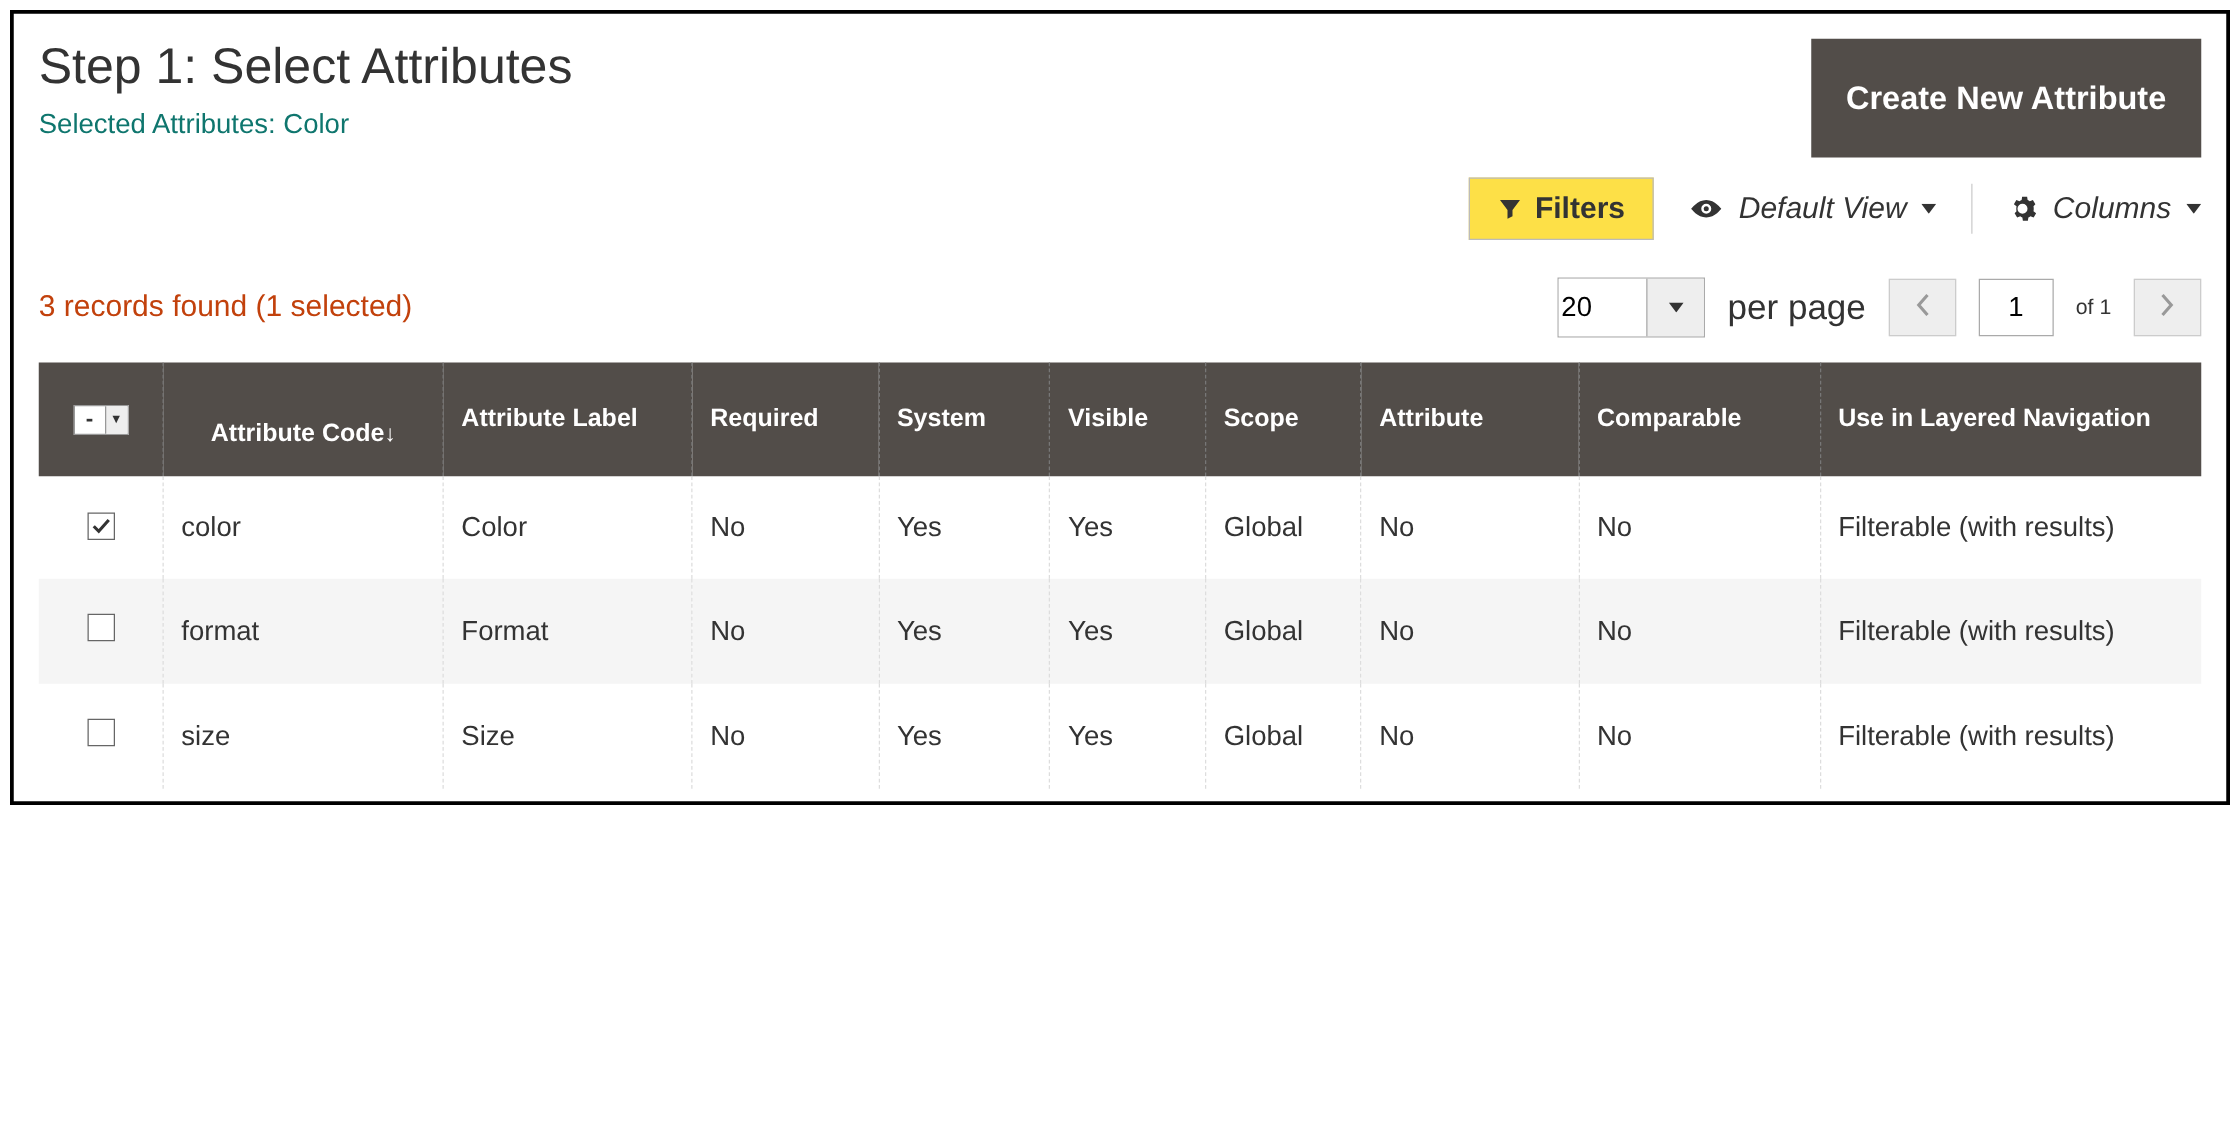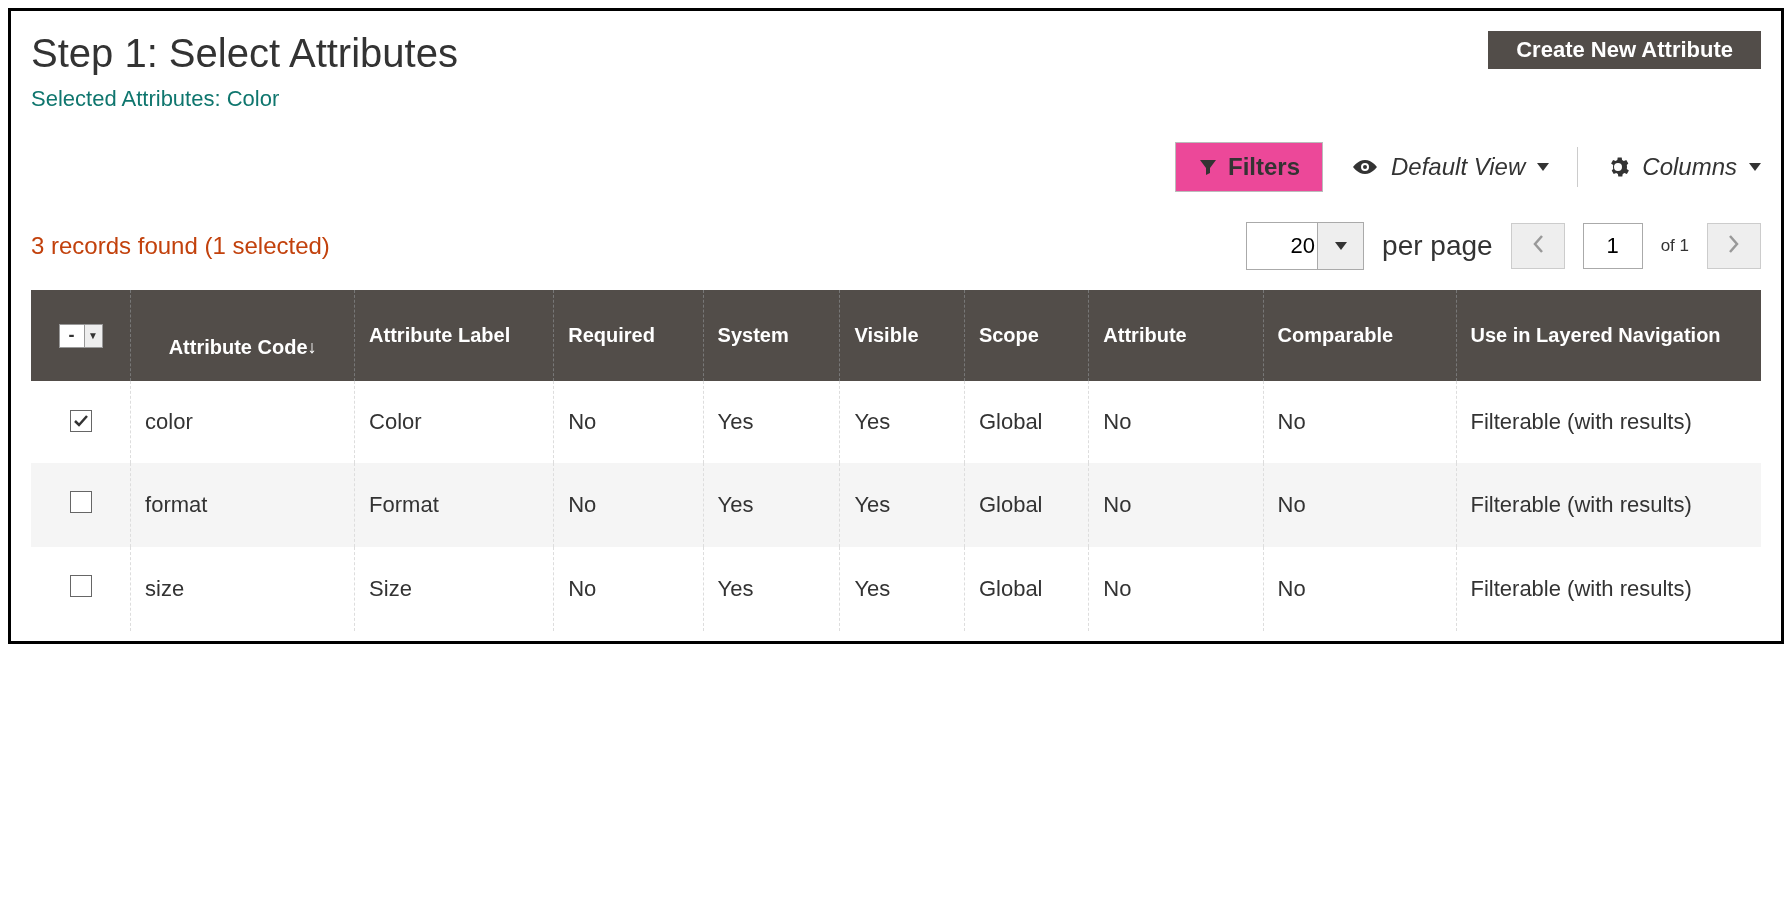--- a/index.html
+++ b/index.html
@@ -28,37 +28,37 @@
   }
   .subtitle {
     font-size: 22px;
     color: #0f766e;
     margin-bottom: 30px;
   }
   .btn-primary {
     background: #524d49;
     color: #fff;
     border: none;
-    padding: 6px 28px;
-    font-size: 22px;
+    padding: 32px 28px;
+    font-size: 26px;
     font-weight: 600;
     cursor: pointer;
   }
   .toolbar-row {
     display: flex;
     justify-content: flex-end;
     align-items: center;
     gap: 28px;
     margin-bottom: 30px;
   }
   .filters-btn {
     display: inline-flex;
     align-items: center;
     gap: 10px;
-    background: #ec4899;
+    background: #fde047;
     border: 1px solid #bbb;
     padding: 10px 22px;
     font-size: 24px;
     font-weight: 600;
     cursor: pointer;
     color: #333;
   }
   .toolbar-item {
     display: inline-flex;
     align-items: center;
@@ -88,21 +88,21 @@
     align-items: center;
     gap: 18px;
   }
   .page-size-wrap {
     display: inline-flex;
     border: 1px solid #aaa;
   }
   .page-size-input {
     width: 70px;
     height: 46px;
-    text-align: right;
+    text-align: left;
     font-size: 22px;
     border: none;
     outline: none;
   }
   .page-size-caret {
     width: 46px;
     display: flex;
     align-items: center;
     justify-content: center;
     background: #eee;

